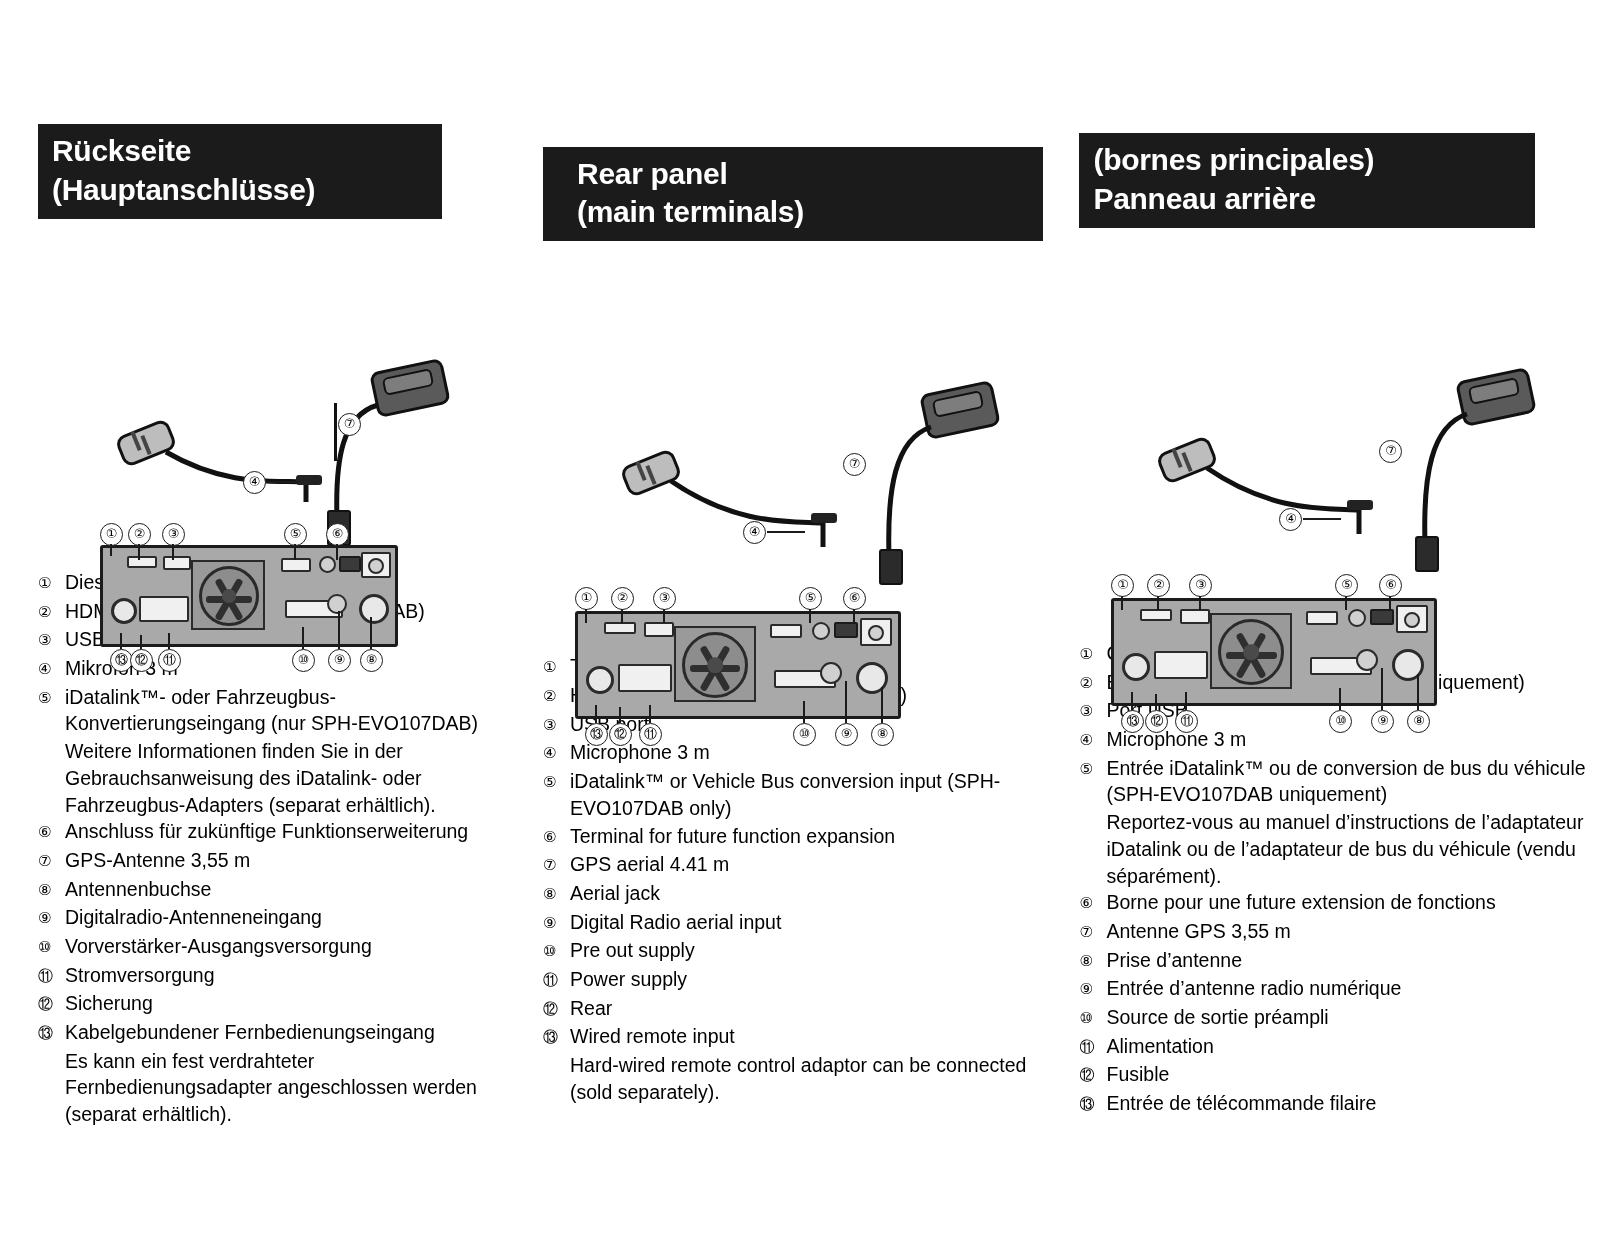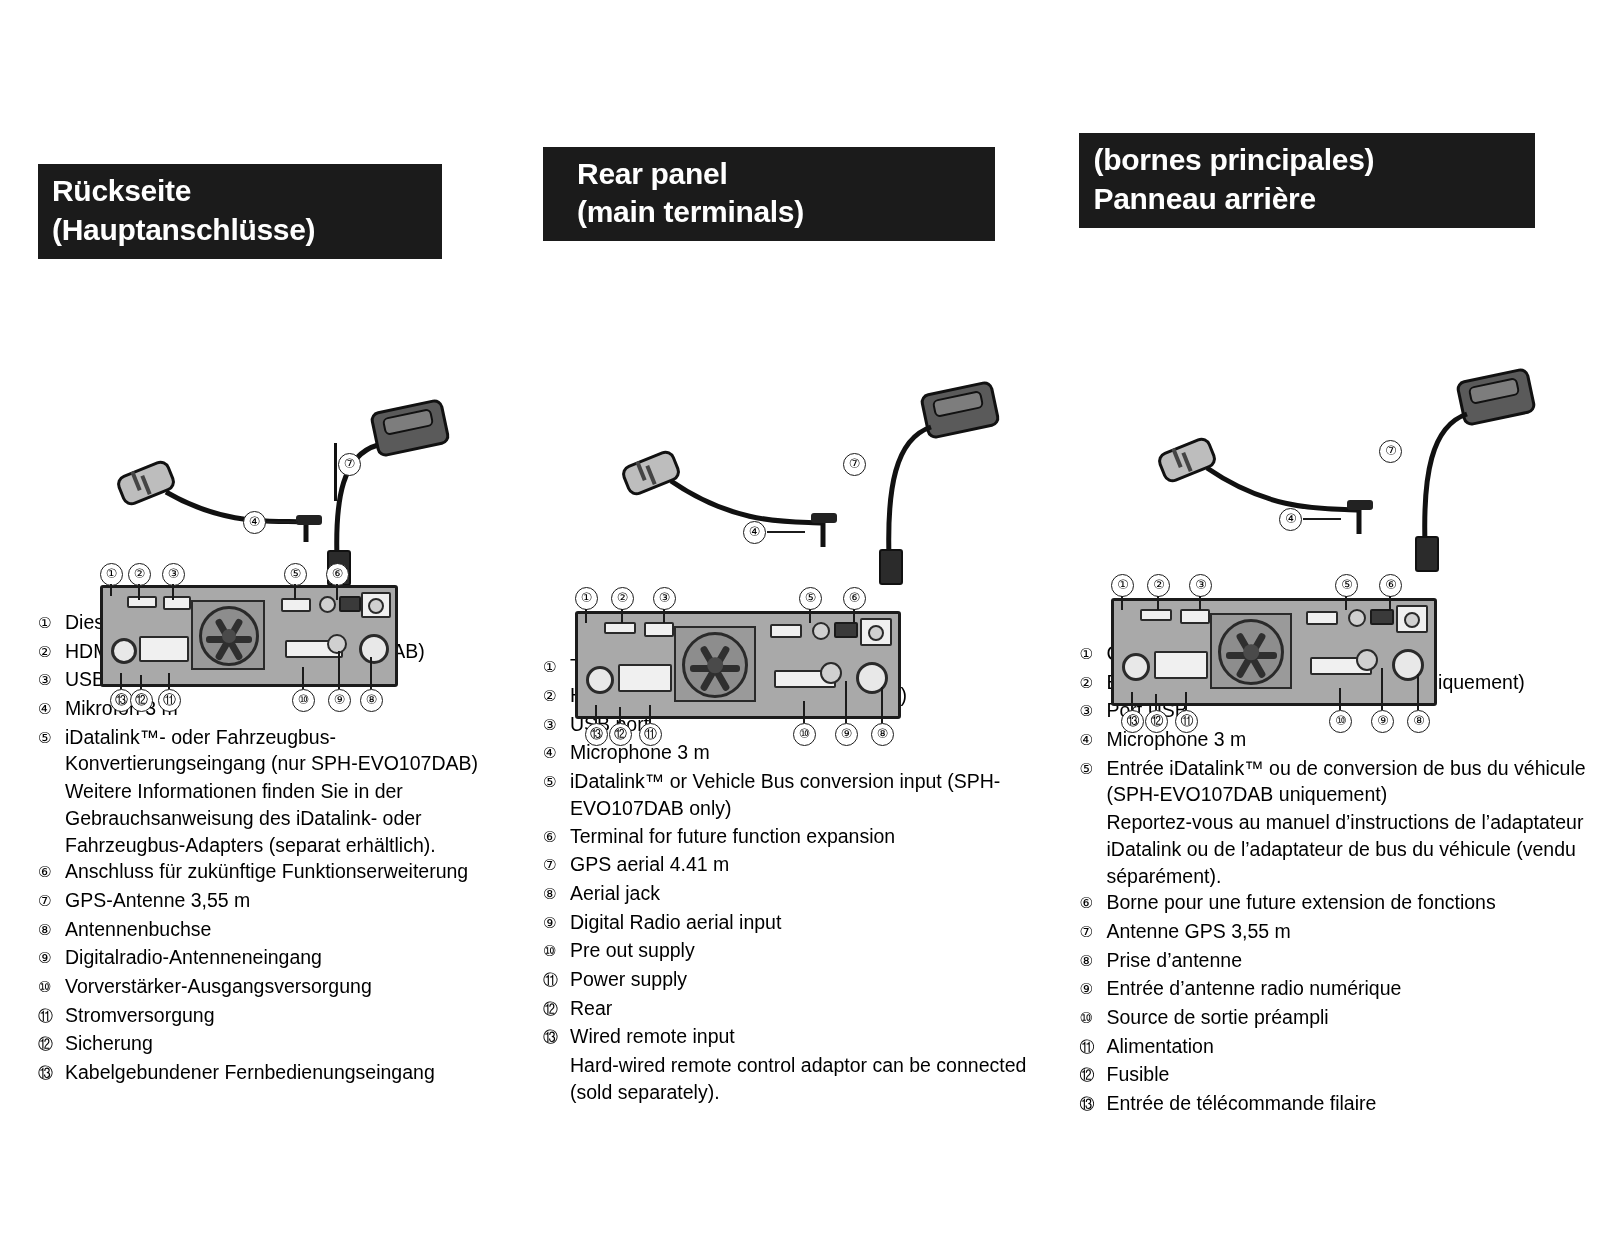--- a/index.html
+++ b/index.html
@@ -38,21 +38,21 @@
     color: #ffffff;
     font-weight: bold;
     font-size: 30px;
     line-height: 1.28;
     padding: 8px 14px 10px 14px;
     display: inline-block;
     box-sizing: border-box;
     letter-spacing: -0.3px;
   }
   .title-de { width: 404px; }
-  .title-en { width: 452px; padding-left: 34px; }
+  .title-en { width: 500px; padding-left: 34px; }
   .title-fr { width: 456px; }
   .title-line { display: block; white-space: nowrap; }
 
   .figure {
     position: relative;
     height: 330px;
     margin-top: 16px;
   }
 
   .list {
@@ -336,20 +336,21 @@
           <span class="txt">Stromversorgung</span>
         </div>
       <div class="item">
           <span class="num">⑫</span>
           <span class="txt">Sicherung</span>
         </div>
       <div class="item">
           <span class="num">⑬</span>
           <span class="txt">Kabelgebundener Fernbedienungseingang</span>
         </div>
+      <div class="sub">Es kann ein fest verdrahteter Fernbedienungsadapter angeschlossen werden (separat erhältlich).</div>
     </div>
   </div>
 
   <div class="column col-en">
     <div class="title-bar title-en">
       <span class="title-line">Rear panel</span>
       <span class="title-line">(main terminals)</span>
     </div>
 
     <div class="figure" style="height:392px;">

